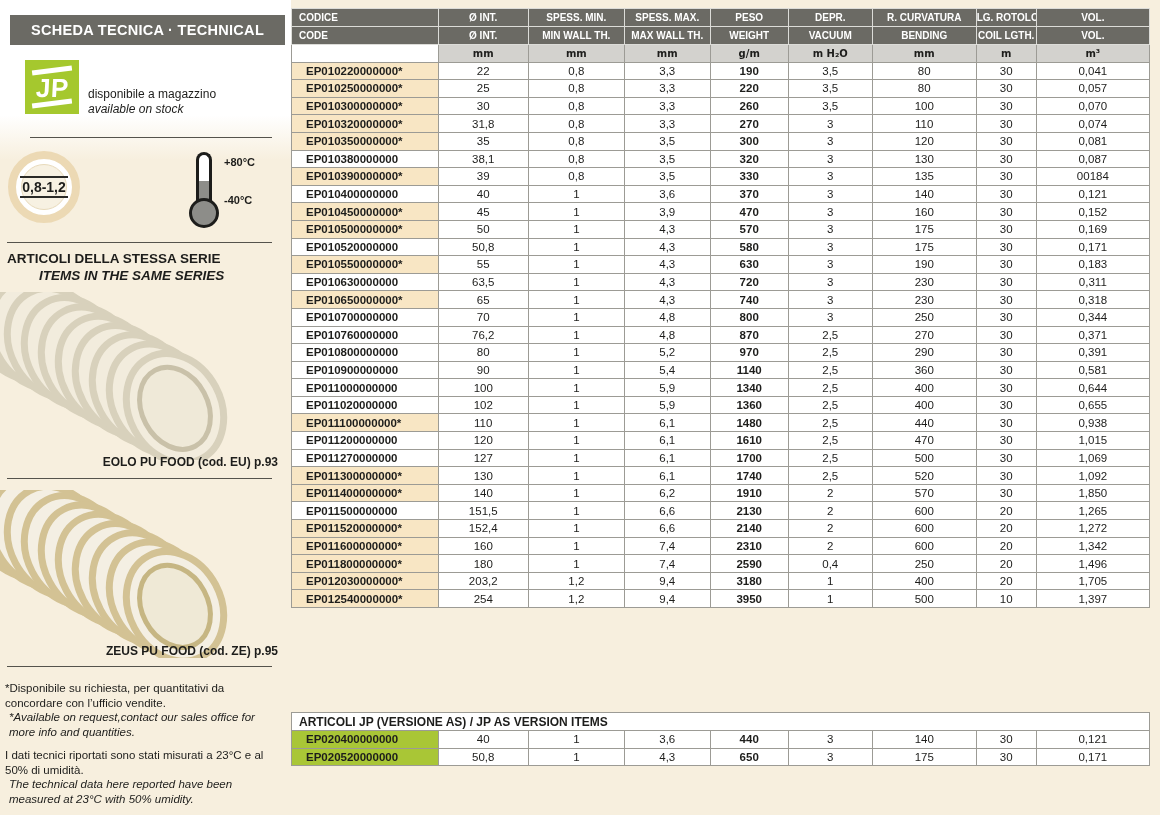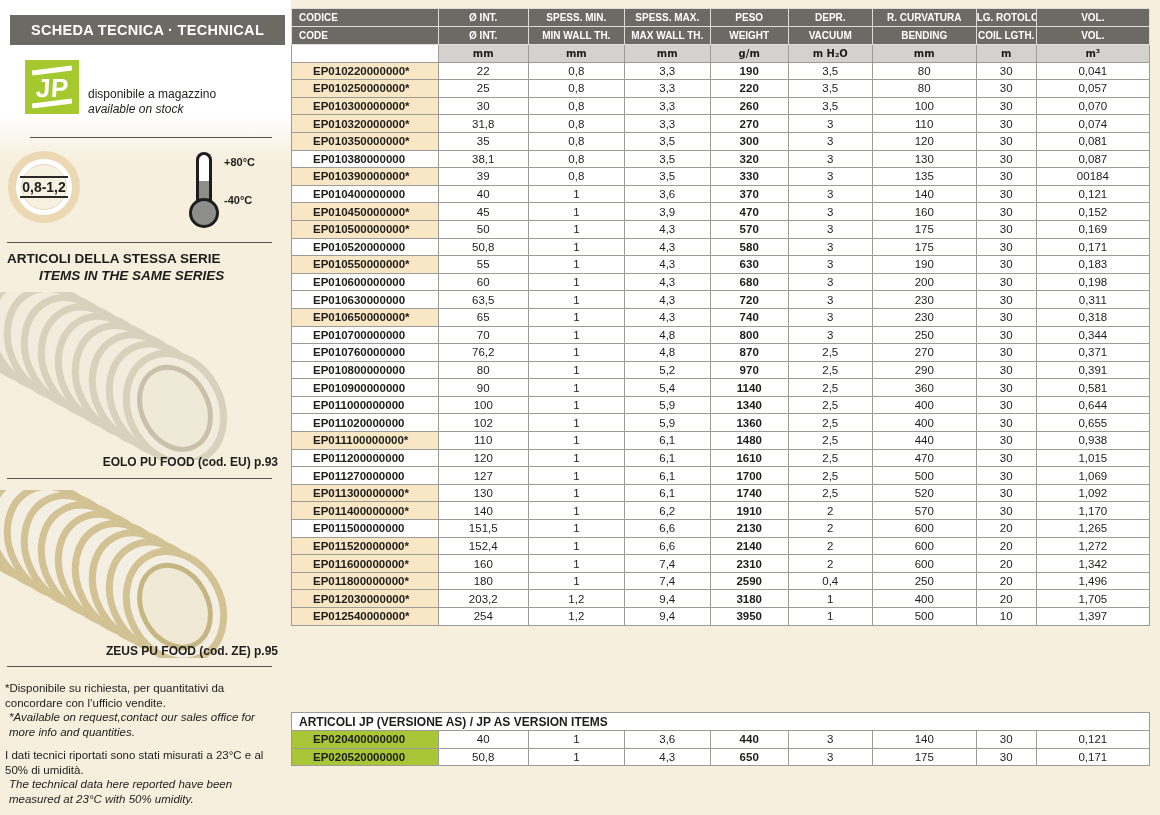--- a/index.html
+++ b/index.html
@@ -93,21 +93,21 @@
     background:#6b6a64; color:#fff; font-size:10px; font-weight:bold;
     border:1px solid #dcdcd8; text-align:center; height:18px;
   }
   .tbl th.code-h { text-align:left; padding-left:7px; }
   .tbl .units td {
     background:#d3d2ce; font-weight:bold; text-align:center;
     font-family:"DejaVu Sans","Liberation Sans",sans-serif; font-size:10px;
   }
   .tbl .units td.blank { background:#fff; }
   .tbl td { text-align:center; }
-  .tbl td.code { text-align:left; padding-left:21px; font-weight:bold; }
+  .tbl td.code { text-align:left; padding-left:14px; font-weight:bold; }
   .tbl td.hl { background:#f8e6c4; }
   .tbl td.green { background:#a9c636; }
   .tbl td.peso { font-weight:bold; }
   .as-tbl .title-row td {
     text-align:left; font-size:12px; font-weight:bold; padding-left:7px; height:18px;
   }
 </style>
 </head>
 <body>
 
@@ -369,31 +369,20 @@
           <td>55</td>
           <td>1</td>
           <td>4,3</td>
           <td class="peso">630</td>
           <td>3</td>
           <td>190</td>
           <td>30</td>
           <td>0,183</td>
         </tr>
         <tr>
-          <td class="code ">EP010600000000</td>
-          <td>60</td>
-          <td>1</td>
-          <td>4,3</td>
-          <td class="peso">680</td>
-          <td>3</td>
-          <td>200</td>
-          <td>30</td>
-          <td>0,198</td>
-        </tr>
-        <tr>
           <td class="code ">EP010630000000</td>
           <td>63,5</td>
           <td>1</td>
           <td>4,3</td>
           <td class="peso">720</td>
           <td>3</td>
           <td>230</td>
           <td>30</td>
           <td>0,311</td>
         </tr>
@@ -520,21 +509,21 @@
         </tr>
         <tr>
           <td class="code hl">EP011400000000*</td>
           <td>140</td>
           <td>1</td>
           <td>6,2</td>
           <td class="peso">1910</td>
           <td>2</td>
           <td>570</td>
           <td>30</td>
-          <td>1,170</td>
+          <td>1,850</td>
         </tr>
         <tr>
           <td class="code ">EP011500000000</td>
           <td>151,5</td>
           <td>1</td>
           <td>6,6</td>
           <td class="peso">2130</td>
           <td>2</td>
           <td>600</td>
           <td>20</td>

